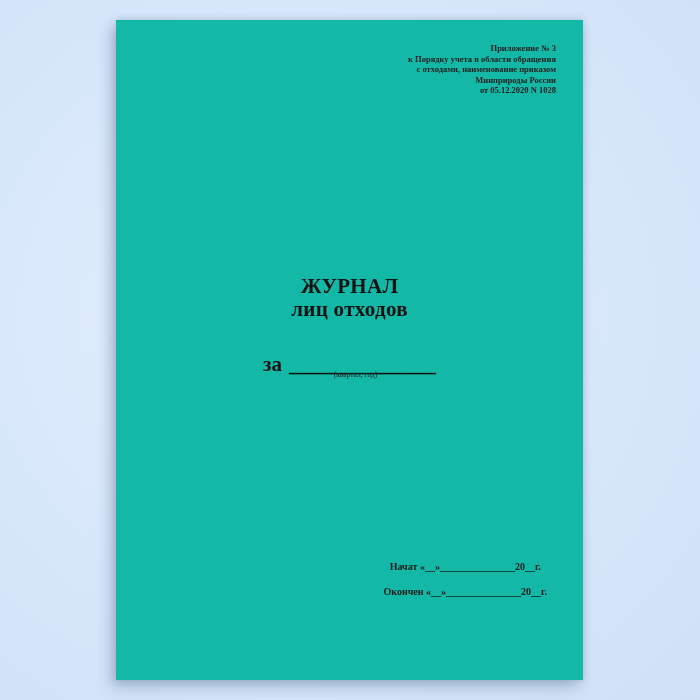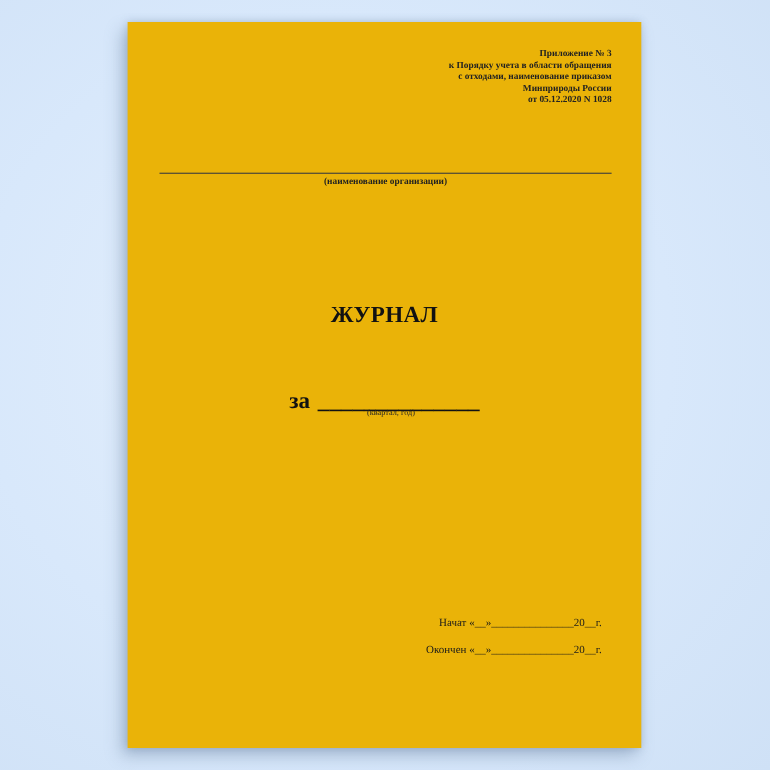--- a/index.html
+++ b/index.html
@@ -14,21 +14,21 @@
     background: radial-gradient(ellipse at 42% 45%, #e4effc 0%, #d8e8fb 55%, #cfe1f6 100%);
     font-family: "Liberation Serif", "DejaVu Serif", serif;
     color: #1c1c1c;
   }
   .page {
     position: absolute;
     left: 116px;
     top: 20px;
     width: 467px;
     height: 660px;
-    background: #eab308;
+    background: #14b8a6;
     box-shadow: -5px 7px 14px rgba(104, 128, 160, 0.45),
                 0 0 7px rgba(104, 128, 160, 0.35);
   }
   .annex {
     position: absolute;
     top: 23px;
     right: 27px;
     text-align: right;
     font-size: 8.5px;
     line-height: 10.5px;
@@ -88,23 +88,23 @@
     font-size: 7.5px;
     line-height: 9px;
     font-weight: normal;
     color: #222;
     letter-spacing: 0;
   }
   .dates {
     position: absolute;
     top: 540px;
     right: 36px;
-    text-align: right;
+    text-align: center;
     font-size: 10px;
-    font-weight: normal;
+    font-weight: bold;
     line-height: 13px;
     color: #1a1a1a;
     margin-left: 21px;
   }
   .date-row + .date-row {
     margin-top: 12px;
   }
 </style>
 </head>
 <body>
@@ -112,26 +112,24 @@
 <div class="page">
 
   <div class="annex">
     <div>Приложение № 3</div>
     <div>к Порядку учета в области обращения</div>
     <div>с отходами, наименование приказом</div>
     <div>Минприроды России</div>
     <div>от 05.12.2020 N 1028</div>
   </div>
 
-  <div class="org">
-    <div class="org-caption">(наименование организации)</div>
-  </div>
 
   <div class="title">
     <div>ЖУРНАЛ</div>
+    <div>лиц отходов</div>
   </div>
 
   <div class="period">
     <span>за</span><span class="blank-wrap"><span>______________</span><span class="small-caption">(квартал, год)</span></span>
   </div>
 
   <div class="dates">
     <div class="date-row">
       <span>Начат «__»</span><span>_______________</span><span>20__г.</span>
     </div>

